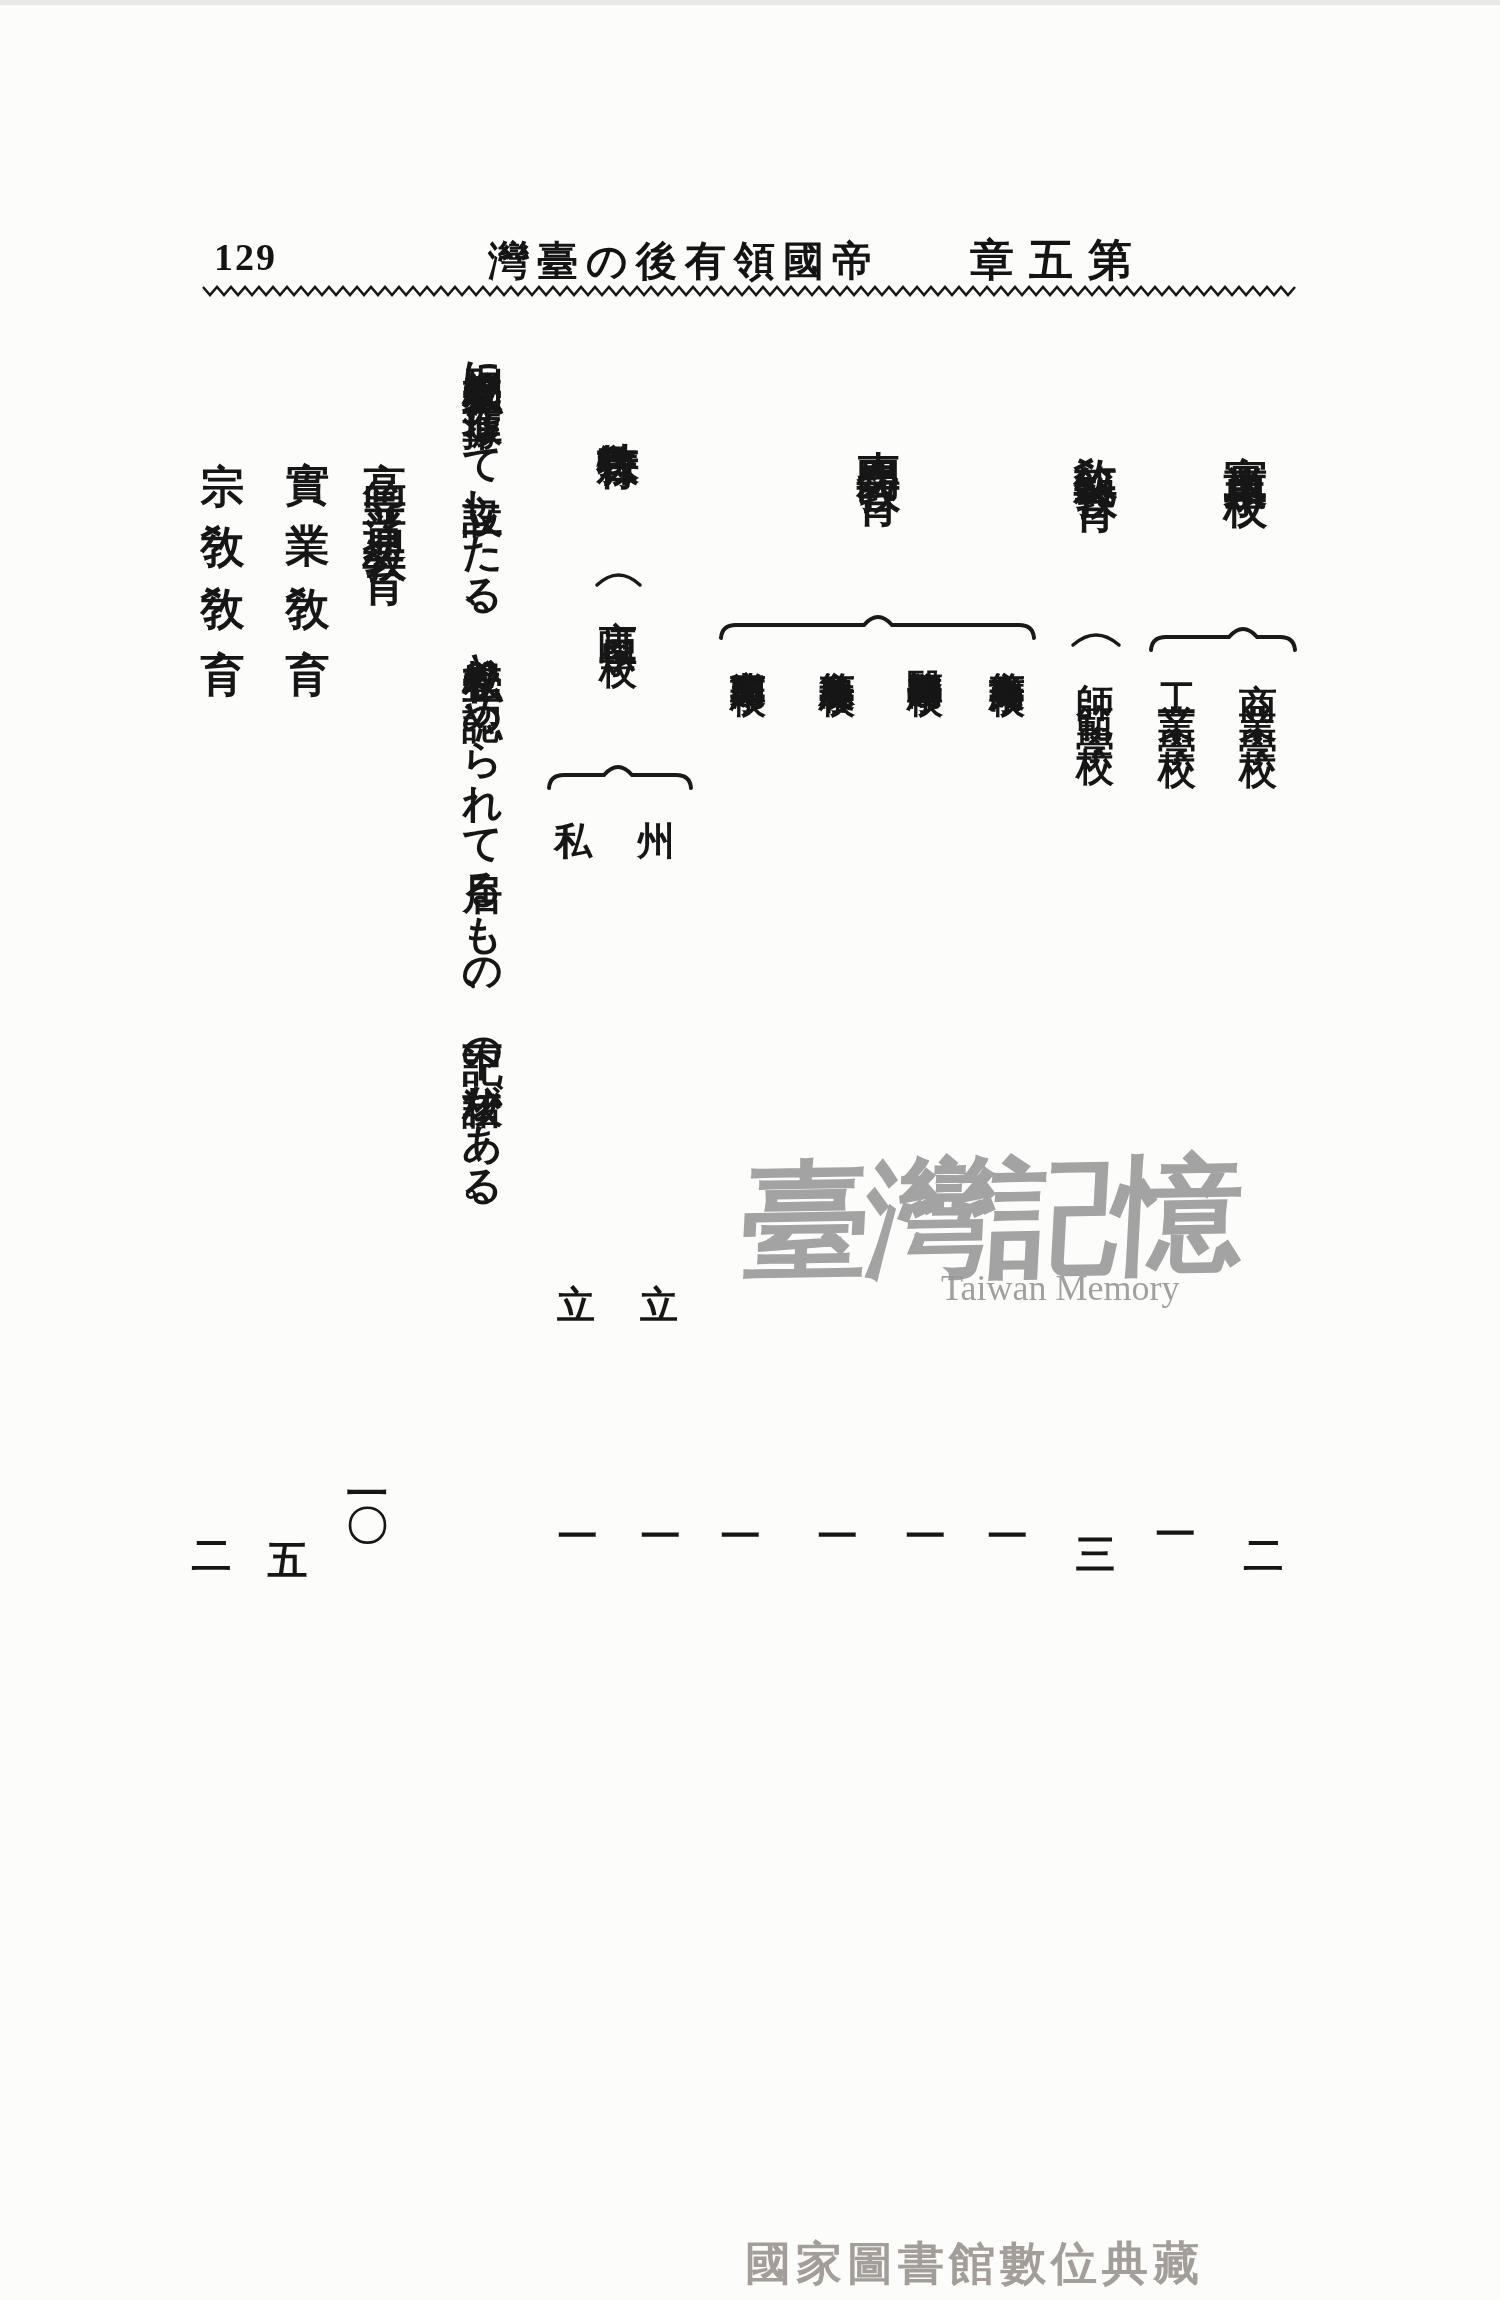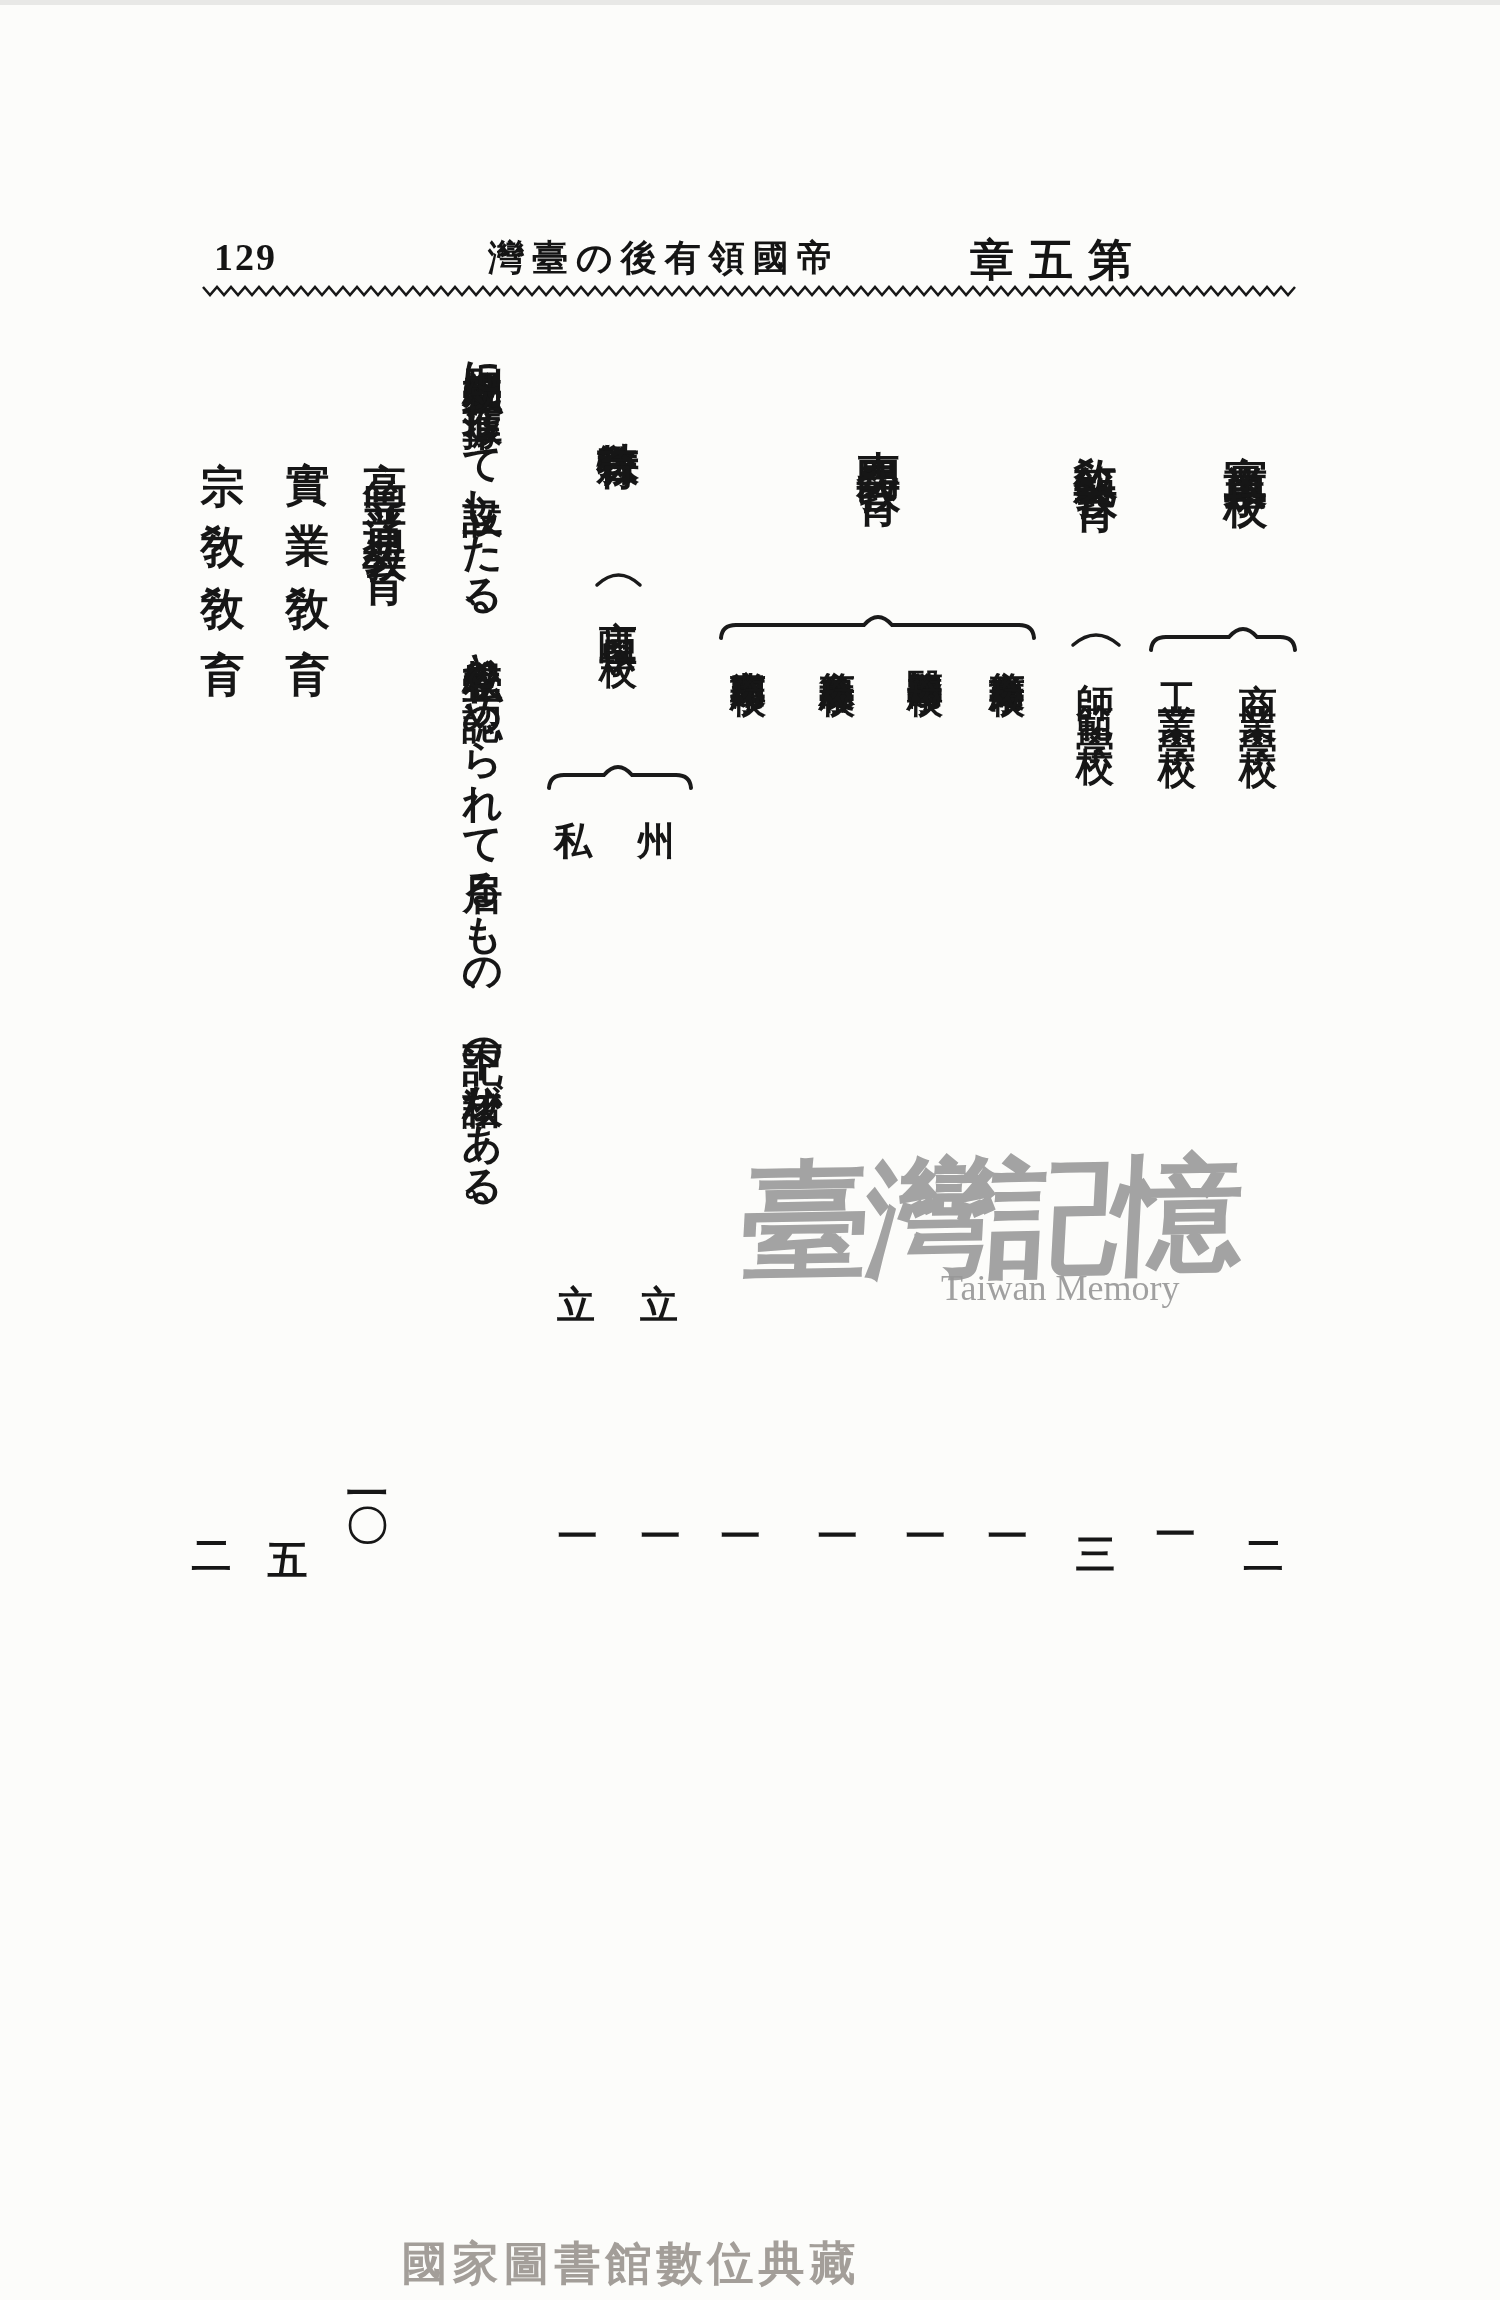--- a/index.html
+++ b/index.html
@@ -29,35 +29,34 @@
     font-weight:700;
     color:#909090;
     opacity:.82;
     transform:skewX(-4deg) rotate(-1deg);
   }
   #watermark-latin{
     color:#979797;
     opacity:.9;
   }
   #footer-text{
-    width:1204px;text-align:center;
+    width:1204px;text-align:right;
     letter-spacing:5px;
     color:#a39e99;
     font-weight:700;
-    padding-left:29px;
   }
 </style>
 </head>
 <body>
 
 <div id="page-canvas">
 
   <div class="abs hz" id="page-number" style="left:214px;top:230px;font-size:38px;letter-spacing:2px;">129</div>
 
-  <div class="abs hz" style="left:488px;top:229px;font-size:36px;letter-spacing:8px;">灣臺の後有領國帝</div>
+  <div class="abs hz" style="left:488px;top:229px;font-size:41px;letter-spacing:8px;">灣臺の後有領國帝</div>
 
   <div class="abs hz" style="left:970px;top:226px;font-size:44px;letter-spacing:15px;">章五第</div>
 
   <svg class="brace" id="wavy-divider" style="left:203px;top:278px;" width="1094" height="18" viewBox="0 0 1094 18">
       <polyline points="0,4 7,12 14,4 21,12 28,4 35,12 42,4 49,12 56,4 63,12 70,4 77,12 84,4 91,12 98,4 105,12 112,4 119,12 126,4 133,12 140,4 147,12 154,4 161,12 168,4 175,12 182,4 189,12 196,4 203,12 210,4 217,12 224,4 231,12 238,4 245,12 252,4 259,12 266,4 273,12 280,4 287,12 294,4 301,12 308,4 315,12 322,4 329,12 336,4 343,12 350,4 357,12 364,4 371,12 378,4 385,12 392,4 399,12 406,4 413,12 420,4 427,12 434,4 441,12 448,4 455,12 462,4 469,12 476,4 483,12 490,4 497,12 504,4 511,12 518,4 525,12 532,4 539,12 546,4 553,12 560,4 567,12 574,4 581,12 588,4 595,12 602,4 609,12 616,4 623,12 630,4 637,12 644,4 651,12 658,4 665,12 672,4 679,12 686,4 693,12 700,4 707,12 714,4 721,12 728,4 735,12 742,4 749,12 756,4 763,12 770,4 777,12 784,4 791,12 798,4 805,12 812,4 819,12 826,4 833,12 840,4 847,12 854,4 861,12 868,4 875,12 882,4 889,12 896,4 903,12 910,4 917,12 924,4 931,12 938,4 945,12 952,4 959,12 966,4 973,12 980,4 987,12 994,4 1001,12 1008,4 1015,12 1022,4 1029,12 1036,4 1043,12 1050,4 1057,12 1064,4 1071,12 1078,4 1085,12 1092,4" fill="none" stroke="#181818" stroke-width="2.5"></polyline>
     </svg>
 
   <div id="table-root">
       <div class="vcol" style="left: 1223px; top: 416px; font-size: 44px; letter-spacing: 9px;">實業學校</div>
       <svg class="brace" width="146" height="24" viewBox="0 0 146 24" style="left: 1150px; top: 622px;">

